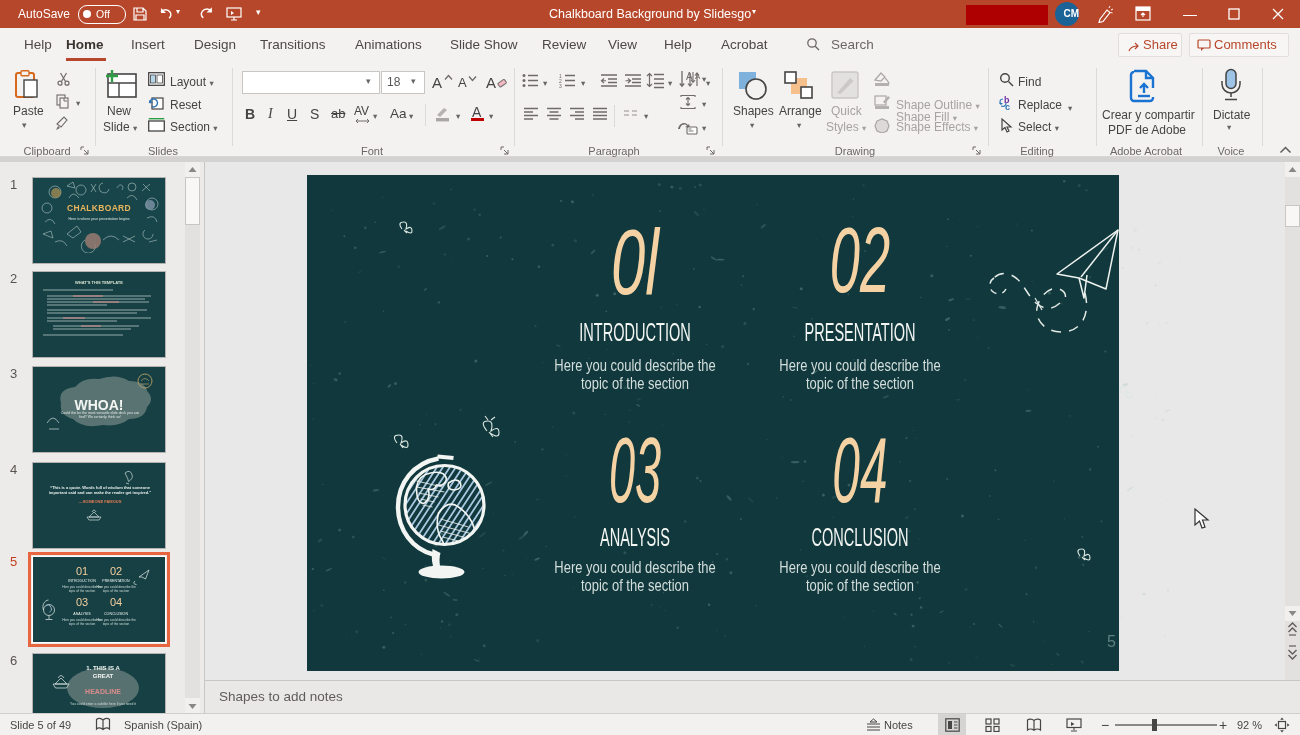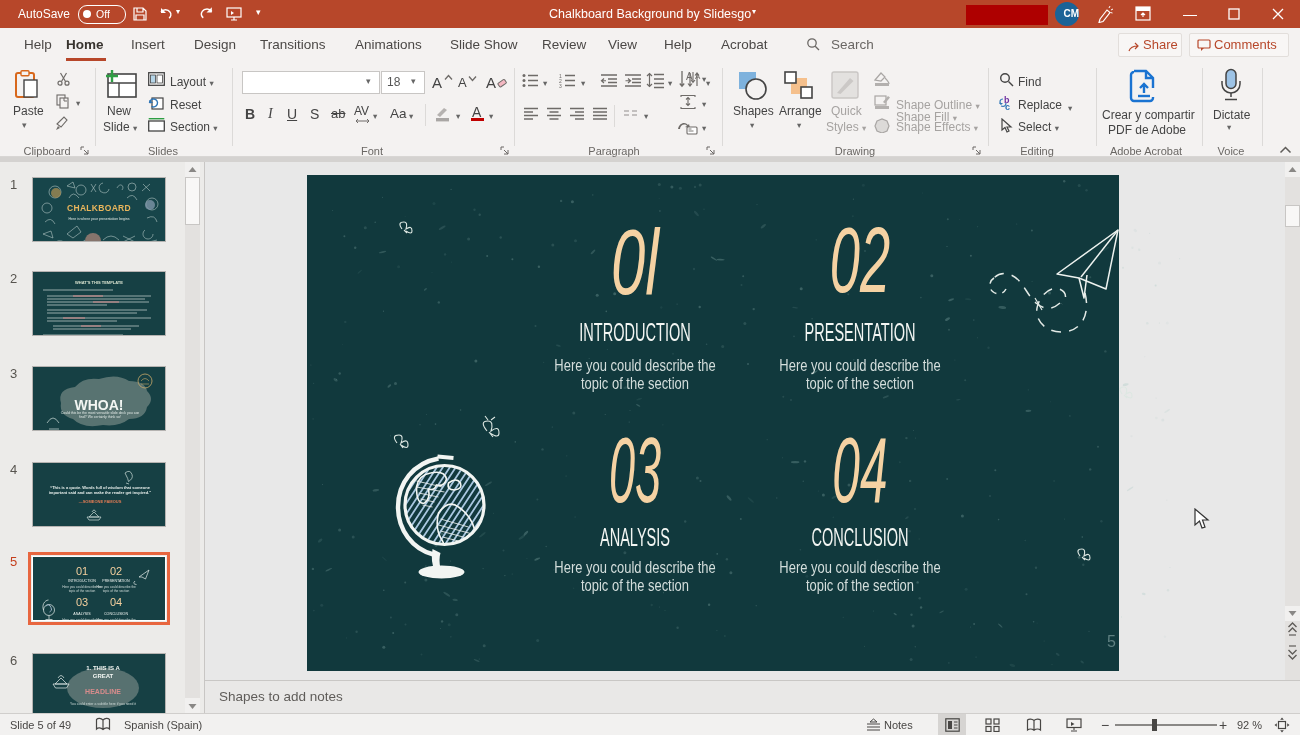--- a/index.html
+++ b/index.html
@@ -27,21 +27,21 @@
 .ic{position:absolute;}
 .btxt{position:absolute;font-size:12px;color:#444;}
 .gray{color:#a6a3a1 !important;}
 .strip{left:0;top:157px;width:1300px;height:5px;background:#D4D2D0;}
 
 #panel{left:0;top:162px;width:205px;height:551px;background:#ECEBE9;overflow:hidden;}
 #editarea{left:205px;top:162px;width:1095px;height:518px;background:#E8E8E8;}
 #notesbar{left:205px;top:680px;width:1095px;height:33px;background:#E9E8E7;border-top:1px solid #C9C7C5;box-sizing:border-box;color:#5f5c59;font-size:13.5px;}
 #statusbar{left:0;top:713px;width:1300px;height:22px;background:#F2F1F0;border-top:1px solid #D0CECC;box-sizing:border-box;font-size:11px;color:#484644;}
 
-.thumb{position:absolute;left:32px;width:134px;height:65px;background:#164044;border:1px solid #B5B3B1;box-sizing:border-box;overflow:hidden;}
+.thumb{position:absolute;left:32px;width:134px;height:87px;background:#164044;border:1px solid #B5B3B1;box-sizing:border-box;overflow:hidden;}
 .tnum{position:absolute;left:10px;font-size:13px;color:#57544f;}
 .sel{outline:3px solid #E8663F;outline-offset:1px;border:1px solid #fff;}
 
 .sbtrack{position:absolute;background:#E3E1DF;}
 .sbthumb{position:absolute;background:#F8F7F6;border:1px solid #C8C6C4;box-sizing:border-box;}
 
 #slide{position:absolute;left:102px;top:13px;width:812px;height:496px;background:#11393D;}
 .snum{position:absolute;width:200px;margin-left:-100px;text-align:center;color:#F5D2A3;font-size:92px;font-style:italic;}
 .shead{position:absolute;width:300px;margin-left:-150px;text-align:center;color:#F3F6F3;font-size:26px;transform:scaleX(0.56);}
 .sbody{position:absolute;width:260px;margin-left:-130px;text-align:center;color:#D4DEDC;font-size:15.8px;line-height:17.5px;transform:scaleX(0.82);}

